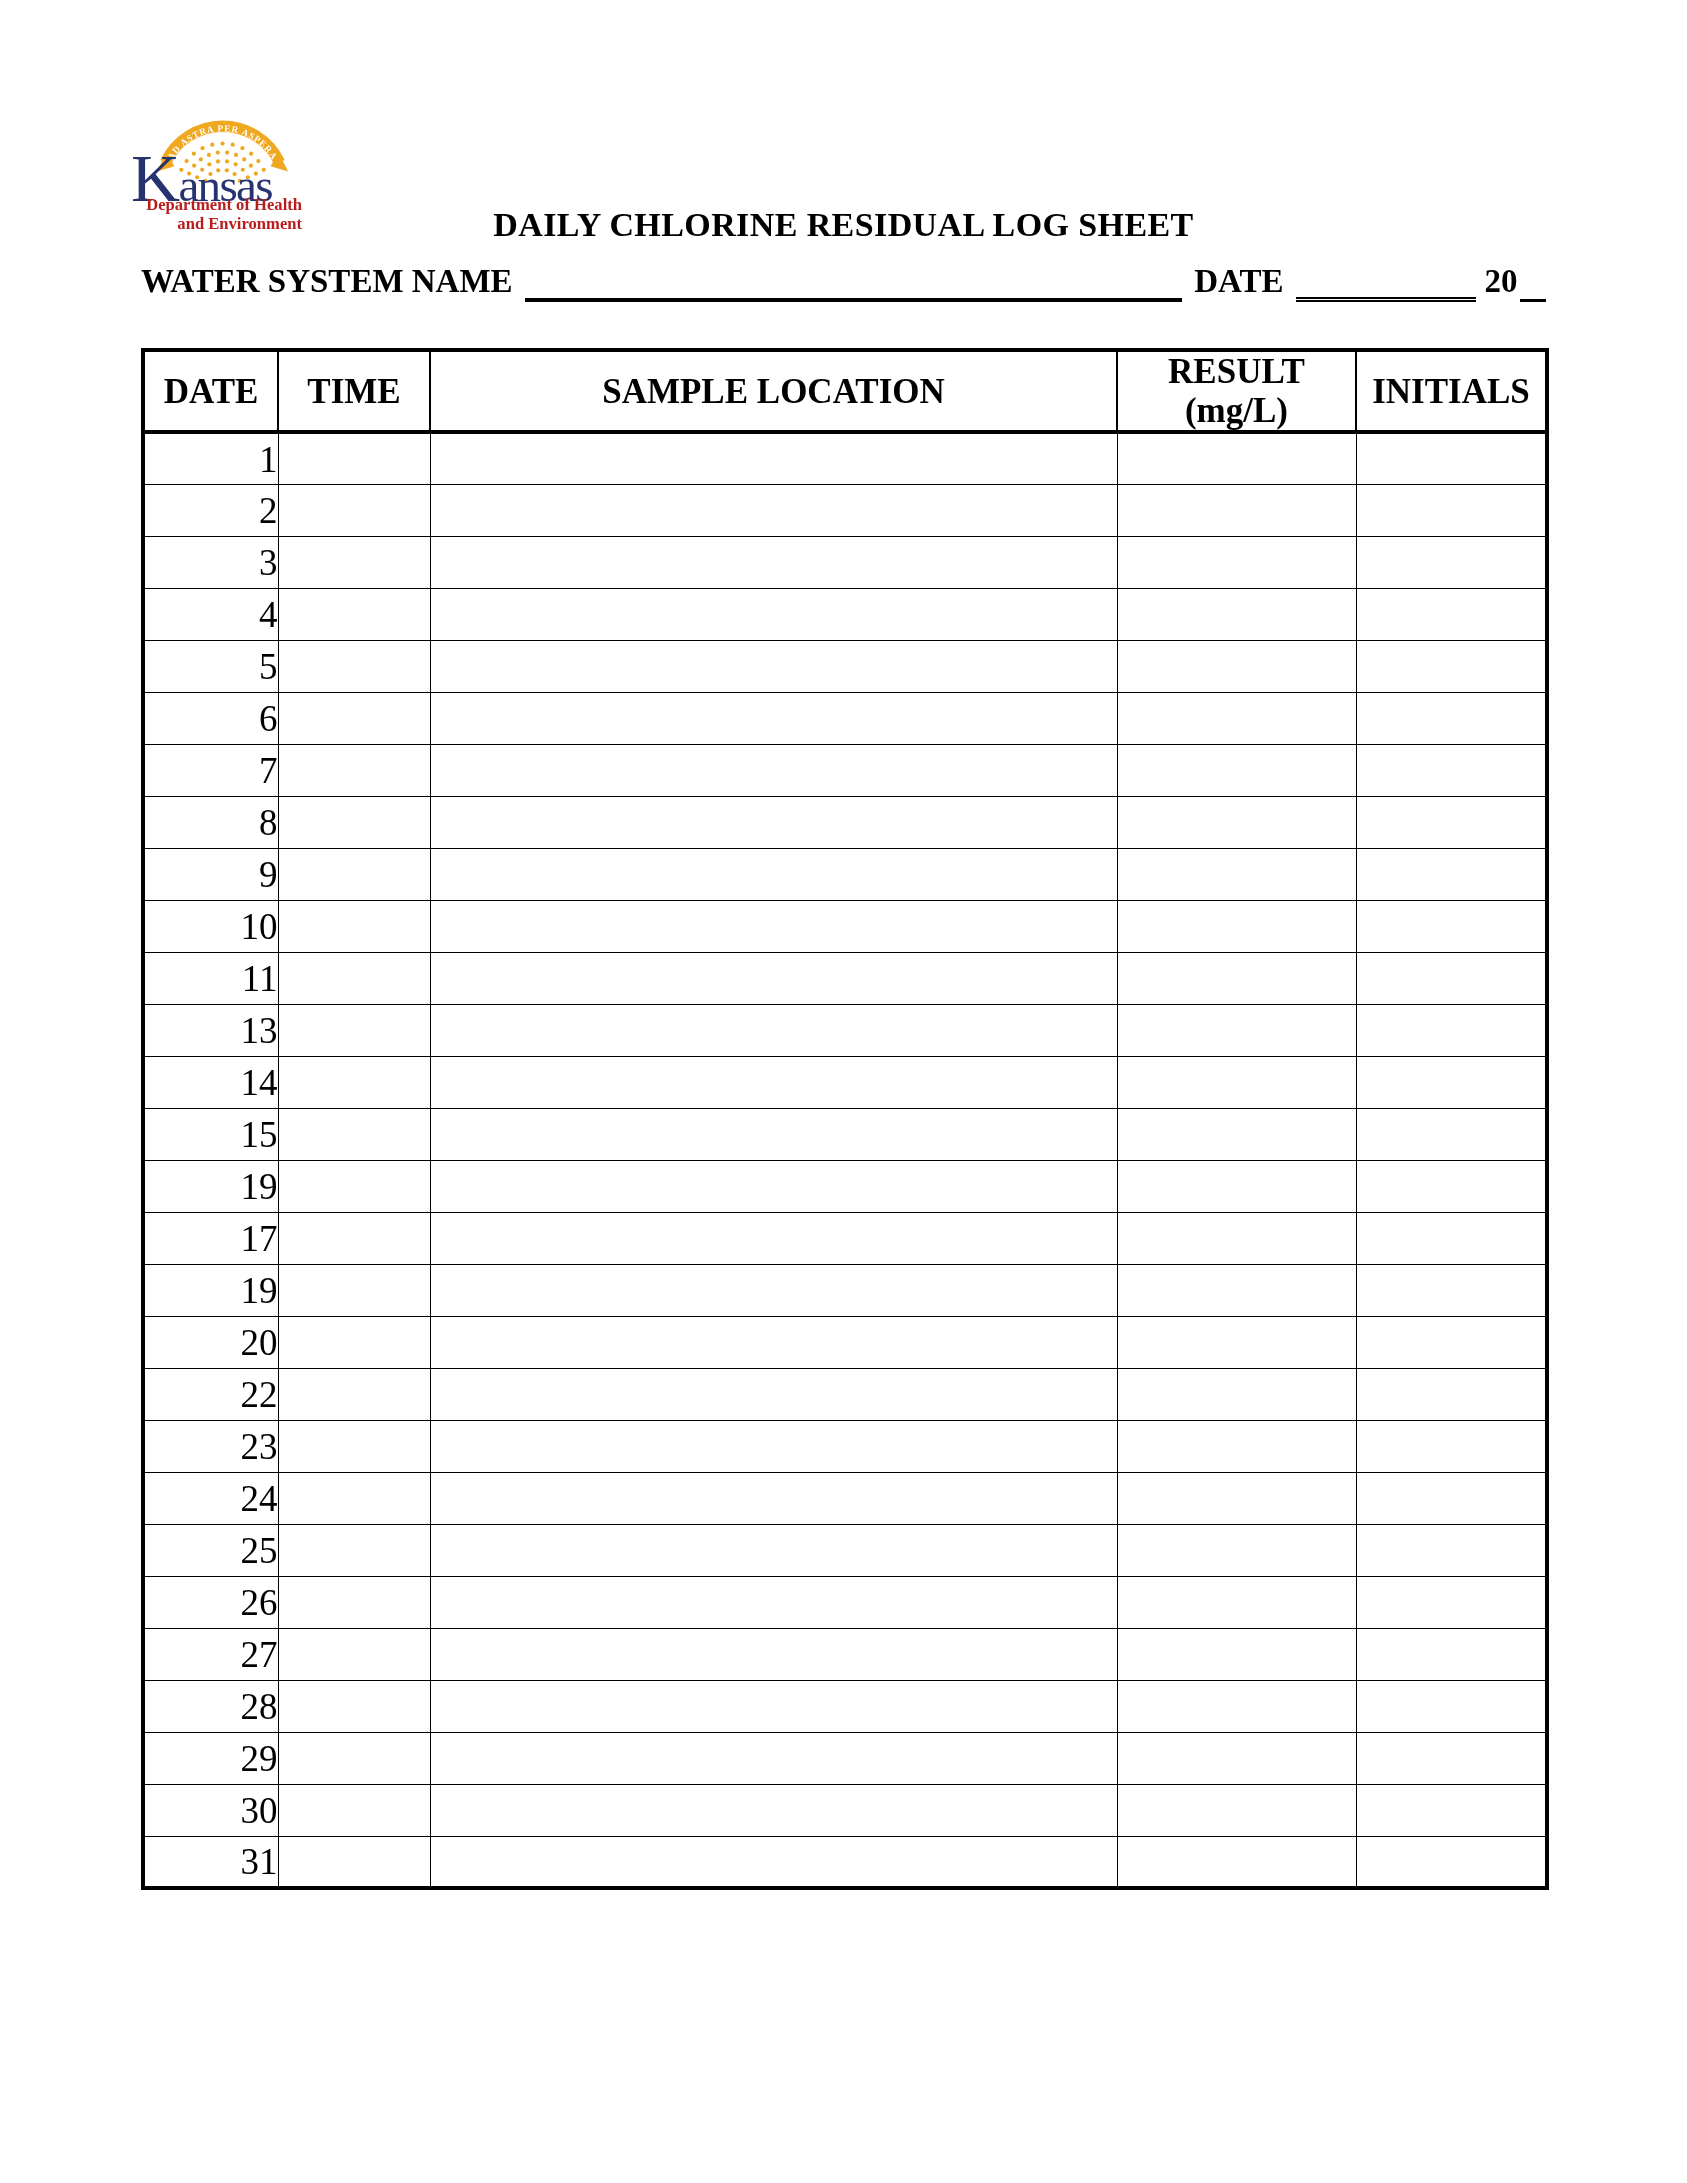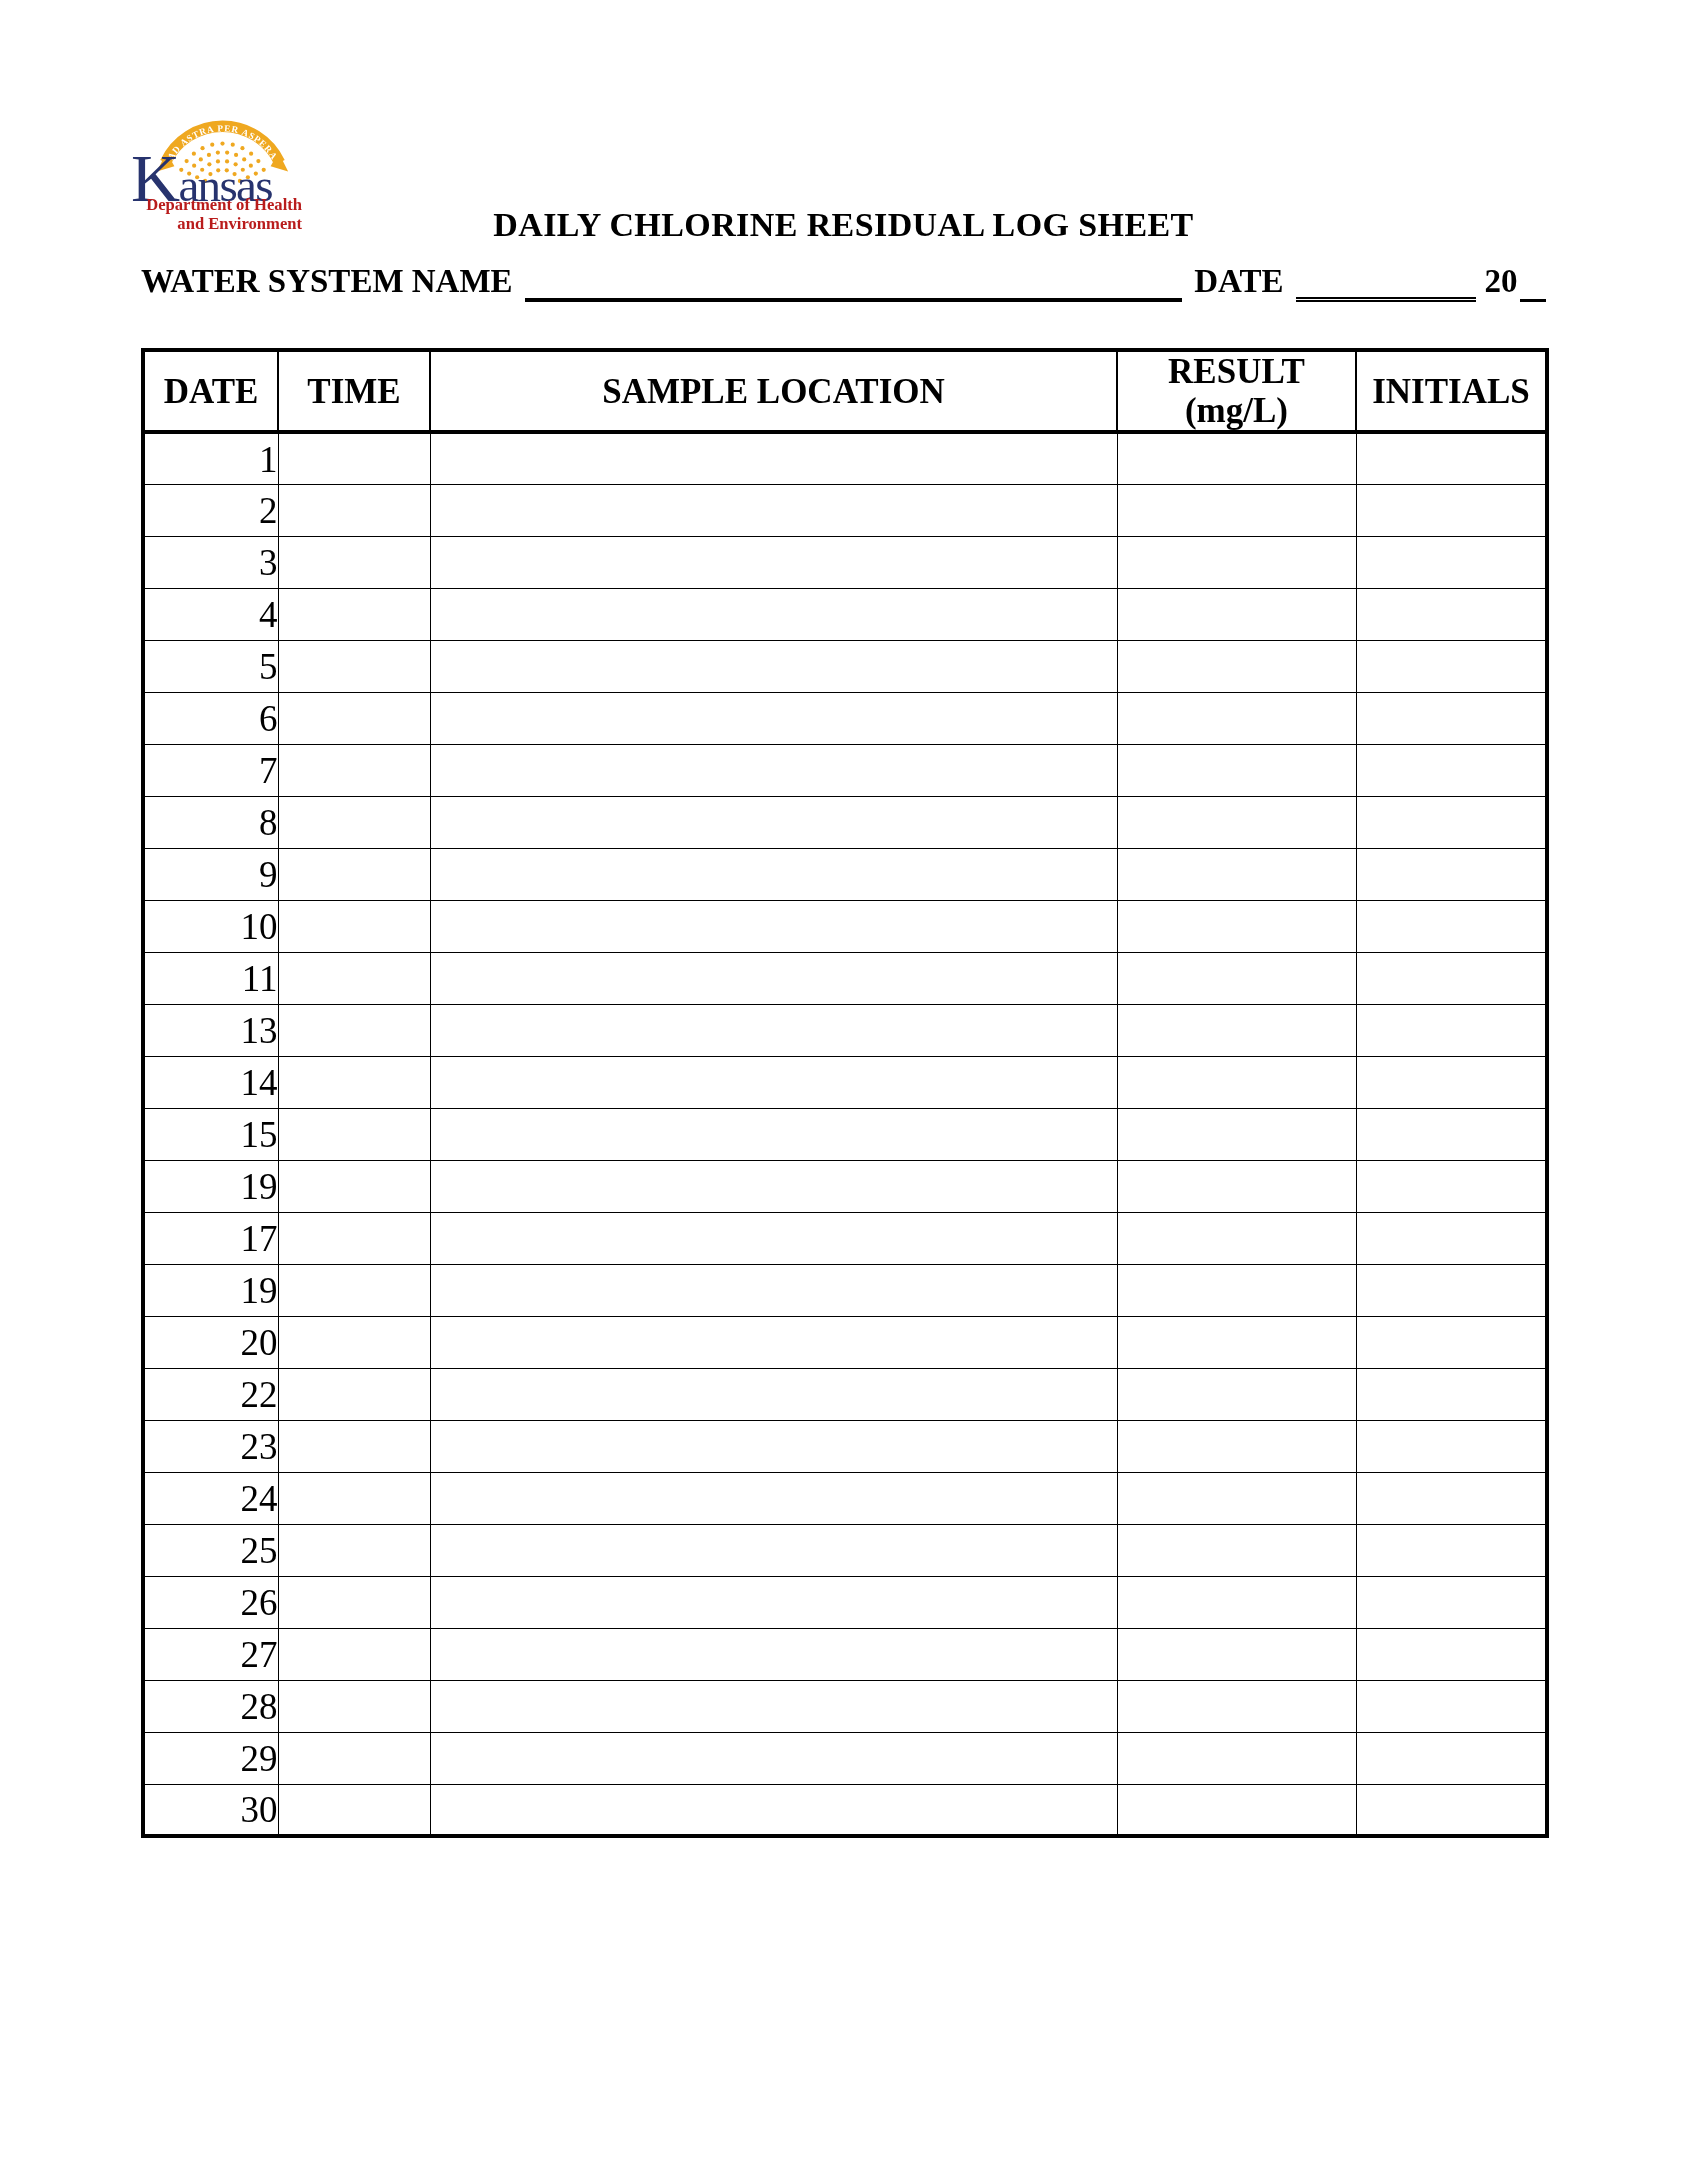--- a/index.html
+++ b/index.html
@@ -365,17 +365,24 @@
         </tr>
 
         <tr>
           <td class="c-date">30</td>
           <td></td>
           <td></td>
           <td></td>
           <td></td>
         </tr>
 
+        <tr>
+          <td class="c-date">31</td>
+          <td></td>
+          <td></td>
+          <td></td>
+          <td></td>
+        </tr>
       </tbody>
   </table>
 
 </div>
 
 
 </body></html>

